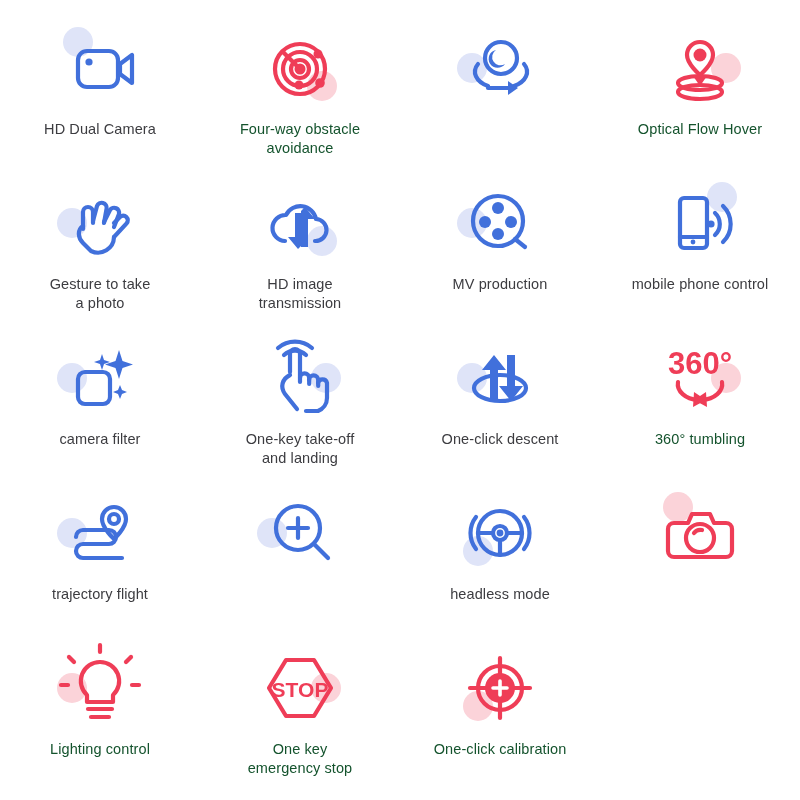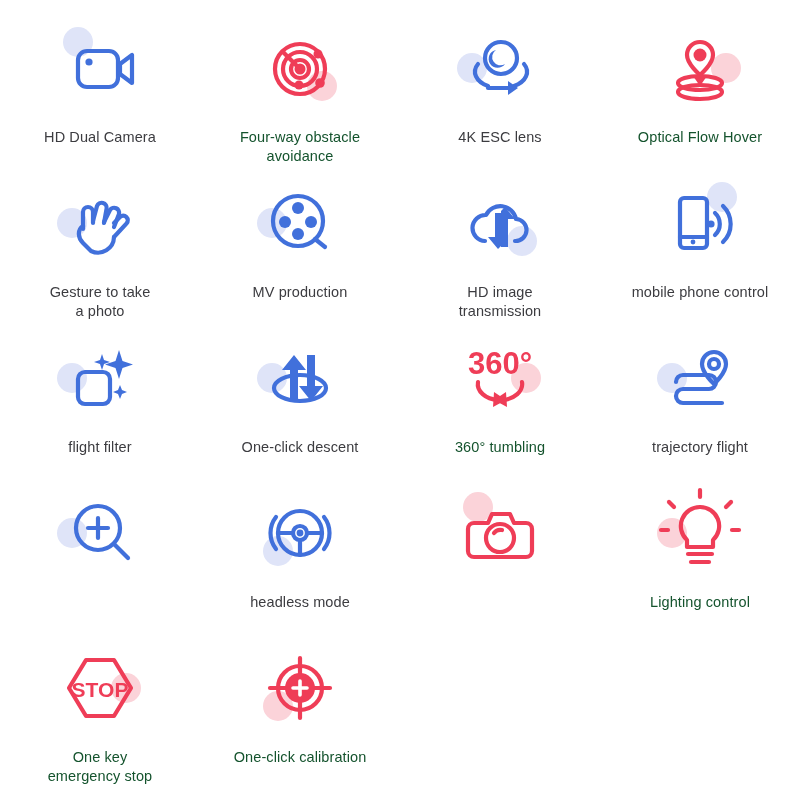--- a/index.html
+++ b/index.html
@@ -23,21 +23,21 @@
     align-items:center;justify-content:flex-start;
     position:relative;
   }
   .icon-wrap{
     width:96px;height:96px;
     position:relative;
     display:flex;align-items:center;justify-content:flex-end;
   }
   .icon-wrap svg{display:block;overflow:visible;}
   .label{
-    margin-top:12px;
+    margin-top:4px;
     font-size:14.5px;
     line-height:19px;
     text-align:center;
     width:180px;
     letter-spacing:.1px;
   }
   .blue .label{color:#3c3c40;}
   .red  .label{color:#14532d;}
 </style>
 </head>
@@ -82,21 +82,20 @@
           <g fill="none" stroke="#4170db" stroke-width="4.2" stroke-linecap="round" stroke-linejoin="round">
             <circle cx="49" cy="38" r="16"></circle>
             <path d="M26 44 a24 16 0 0 0 10 22"></path>
             <path d="M72 44 a24 16 0 0 1 -10 22"></path>
             <path d="M36 68 L61 68"></path>
           </g>
           <path d="M44 30 a9 9 0 1 0 9 14 a7 7 0 0 1 -9 -14 Z" fill="#4170db"></path>
           <path d="M56 61 L66 68 L56 75 Z" fill="#4170db"></path>
         </svg>
       </div>
-      <div class="label">4K ESC lens</div>
     </div>
     <div class="cell red">
       <div class="icon-wrap">
         <svg width="96" height="96" viewBox="0 0 96 96">
           <circle cx="74" cy="48" r="15" fill="#fbd3d9"></circle>
           <g fill="none" stroke="#ef3d57" stroke-width="4.2" stroke-linecap="round" stroke-linejoin="round">
             <path d="M48 22 a13 13 0 0 1 13 13 c0 9 -13 20 -13 20 s-13 -11 -13 -20 a13 13 0 0 1 13 -13Z"></path>
             <ellipse cx="48" cy="63" rx="22" ry="7"></ellipse>
             <ellipse cx="48" cy="72" rx="22" ry="7"></ellipse>
           </g>
@@ -117,49 +116,49 @@
             <path d="M62 48 L68 42 a4.6 4.6 0 0 1 6.6 6.4 L62 62"></path>
             <path d="M31 51 c-6 4 -5 12 0 17 l8 8 a16 16 0 0 0 23 -14"></path>
           </g>
         </svg>
       </div>
       <div class="label">Gesture to take<br>a photo</div>
     </div>
     <div class="cell blue">
       <div class="icon-wrap">
         <svg width="96" height="96" viewBox="0 0 96 96">
+          <circle cx="70" cy="66" r="15" fill="#dfe4f8"></circle>
+          <g fill="none" stroke="#4170db" stroke-width="4.2" stroke-linecap="round" stroke-linejoin="round">
+            <path d="M33 66 a13 13 0 0 1 1 -26 a16 16 0 0 1 30 4 a11 11 0 0 1 -1 22"></path>
+          </g>
+          <path d="M43 38 L43 62 L36 62 L46 74 L50 70 L50 38 Z" fill="#4170db"></path>
+          <path d="M56 72 L56 44 L63 44 L53 32 L49 36 L49 72 Z" fill="#4170db"></path>
+        </svg>
+      </div>
+      <div class="label">HD image<br>transmission</div>
+    </div>
+    <div class="cell blue">
+      <div class="icon-wrap">
+        <svg width="96" height="96" viewBox="0 0 96 96">
           <circle cx="20" cy="48" r="15" fill="#dfe4f8"></circle>
           <g fill="none" stroke="#4170db" stroke-width="4.2" stroke-linecap="round" stroke-linejoin="round">
             <circle cx="46" cy="46" r="25"></circle>
             <path d="M63 64 L73 72"></path>
           </g>
           <circle cx="46" cy="33" r="6" fill="#4170db"></circle>
           <circle cx="33" cy="47" r="6" fill="#4170db"></circle>
           <circle cx="59" cy="47" r="6" fill="#4170db"></circle>
           <circle cx="46" cy="59" r="6" fill="#4170db"></circle>
         </svg>
       </div>
       <div class="label">MV production</div>
     </div>
     <div class="cell blue">
       <div class="icon-wrap">
         <svg width="96" height="96" viewBox="0 0 96 96">
-          <circle cx="70" cy="66" r="15" fill="#dfe4f8"></circle>
-          <g fill="none" stroke="#4170db" stroke-width="4.2" stroke-linecap="round" stroke-linejoin="round">
-            <path d="M33 66 a13 13 0 0 1 1 -26 a16 16 0 0 1 30 4 a11 11 0 0 1 -1 22"></path>
-          </g>
-          <path d="M43 38 L43 62 L36 62 L46 74 L50 70 L50 38 Z" fill="#4170db"></path>
-          <path d="M56 72 L56 44 L63 44 L53 32 L49 36 L49 72 Z" fill="#4170db"></path>
-        </svg>
-      </div>
-      <div class="label">HD image<br>transmission</div>
-    </div>
-    <div class="cell blue">
-      <div class="icon-wrap">
-        <svg width="96" height="96" viewBox="0 0 96 96">
           <circle cx="70" cy="22" r="15" fill="#dfe4f8"></circle>
           <g fill="none" stroke="#4170db" stroke-width="4.2" stroke-linecap="round" stroke-linejoin="round">
             <rect x="28" y="23" width="27" height="50" rx="4"></rect>
             <path d="M28 62 L55 62"></path>
             <path d="M63 38 a15 15 0 0 1 0 22"></path>
             <path d="M71 31 a25 25 0 0 1 0 36"></path>
           </g>
           <circle cx="41" cy="67" r="2.4" fill="#4170db"></circle>
           <circle cx="59" cy="49" r="3.6" fill="#4170db"></circle>
         </svg>
@@ -171,21 +170,38 @@
         <svg width="96" height="96" viewBox="0 0 96 96">
           <circle cx="20" cy="48" r="15" fill="#dfe4f8"></circle>
           <g fill="none" stroke="#4170db" stroke-width="4.2" stroke-linecap="round" stroke-linejoin="round">
             <rect x="26" y="42" width="32" height="32" rx="7"></rect>
           </g>
           <path d="M67 20 L70.5 31 L81 34.5 L70.5 38 L67 49 L63.5 38 L53 34.5 L63.5 31 Z" fill="#4170db"></path>
           <path d="M50 24 L52 30 L58 32 L52 34 L50 40 L48 34 L42 32 L48 30 Z" fill="#4170db"></path>
           <path d="M68 55 L70 60 L75 62 L70 64 L68 69 L66 64 L61 62 L66 60 Z" fill="#4170db"></path>
         </svg>
       </div>
-      <div class="label">flight filter</div>
+      <div class="label">camera filter</div>
+    </div>
+    <div class="cell blue">
+      <div class="icon-wrap">
+        <svg width="96" height="96" viewBox="0 0 96 96">
+          <circle cx="74" cy="48" r="15" fill="#dfe4f8"></circle>
+          <g fill="none" stroke="#4170db" stroke-width="4.2" stroke-linecap="round" stroke-linejoin="round">
+            <path d="M38 42 L38 24 a5 5 0 0 1 10 0 L48 52"></path>
+            <path d="M48 48 a4.6 4.6 0 0 1 9.2 0 L57.2 54"></path>
+            <path d="M57 50 a4.6 4.6 0 0 1 9.2 0 L66.2 56"></path>
+            <path d="M66 53 a4.6 4.6 0 0 1 9 0 L75 68 a14 14 0 0 1 -9 13 L54 81"></path>
+            <path d="M38 45 c-8 4 -10 12 -5 19 L45 79"></path>
+            <path d="M32 25 a16 16 0 0 1 22 0"></path>
+            <path d="M26 18 a26 26 0 0 1 34 0"></path>
+          </g>
+        </svg>
+      </div>
+      <div class="label">One-key take-off<br>and landing</div>
     </div>
     <div class="cell blue">
       <div class="icon-wrap">
         <svg width="96" height="96" viewBox="0 0 96 96">
           <circle cx="20" cy="48" r="15" fill="#dfe4f8"></circle>
           <g fill="none" stroke="#4170db" stroke-width="4.2" stroke-linecap="round" stroke-linejoin="round">
             <ellipse cx="48" cy="58" rx="26" ry="13"></ellipse>
           </g>
           <path d="M38 70 L38 40 L30 40 L42 25 L54 40 L46 40 L46 70 Z" fill="#4170db"></path>
           <path d="M55 25 L55 56 L47 56 L59 71 L71 56 L63 56 L63 25 Z" fill="#4170db"></path>

